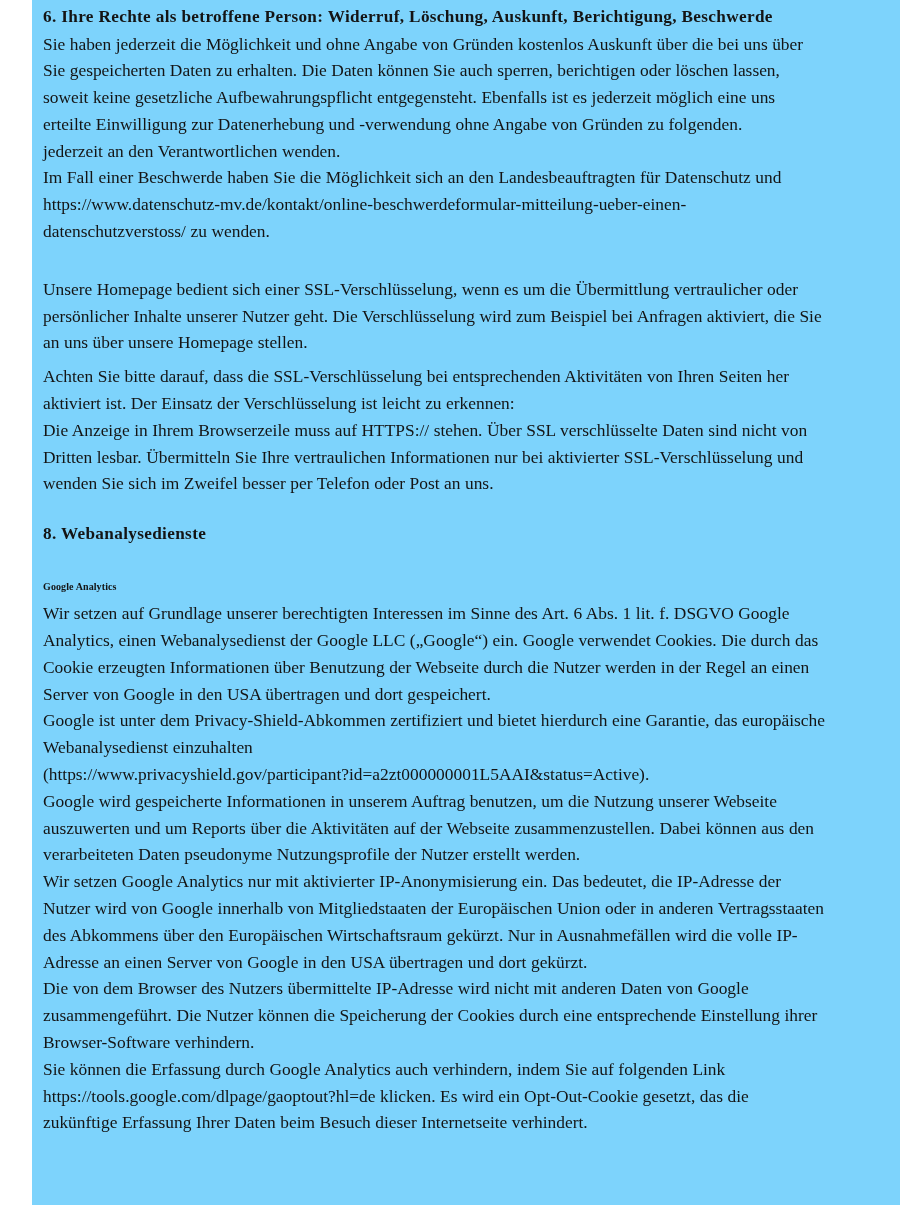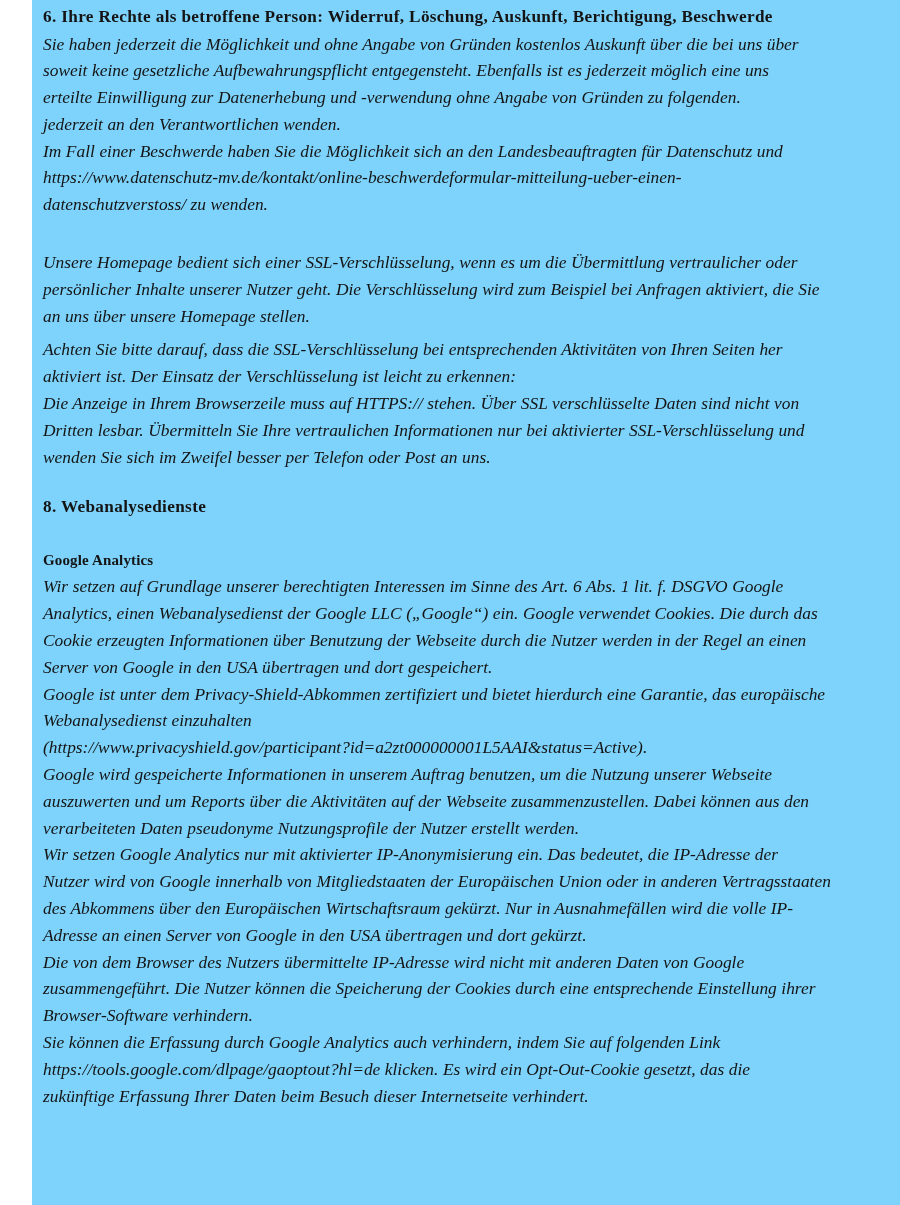--- a/index.html
+++ b/index.html
@@ -28,33 +28,32 @@
   
   .section-heading {
     font-size: 17.2px;
     font-weight: bold;
     line-height: 26.5px;
     margin: 0;
     letter-spacing: 0.02em;
     white-space: nowrap;
   }
   .sub-heading {
-    font-size: 15px;
+    font-size: 10px;
     font-weight: bold;
     line-height: 26.5px;
     margin: 0;
     letter-spacing: 0.01em;
   }
   .para {
     font-size: 17.4px;
     line-height: 26.8px;
     margin: 0;
     text-align: left;
     word-spacing: 0.01em;
-    font-style: italic;
   }
   .para .ln {
     display: block;
     white-space: nowrap;
   }
 
   
   .gap-sm  { height: 7px; }
   .gap-md  { height: 24px; }
   .gap-lg  { height: 31px; }
@@ -62,20 +61,21 @@
 </style>
 </head>
 <body>
 
 <div class="page">
 
   <h2 class="section-heading">6. Ihre Rechte als betroffene Person: Widerruf, Löschung, Auskunft, Berichtigung, Beschwerde</h2>
 
   <p class="para">
     <span class="ln">Sie haben jederzeit die Möglichkeit und ohne Angabe von Gründen kostenlos Auskunft über die bei uns über</span>
+    <span class="ln">Sie gespeicherten Daten zu erhalten. Die Daten können Sie auch sperren, berichtigen oder löschen lassen,</span>
     <span class="ln">soweit keine gesetzliche Aufbewahrungspflicht entgegensteht. Ebenfalls ist es jederzeit möglich eine uns</span>
     <span class="ln">erteilte Einwilligung zur Datenerhebung und -verwendung ohne Angabe von Gründen zu folgenden.</span>
   </p>
 
   <p class="para">
     <span class="ln">jederzeit an den Verantwortlichen wenden.</span>
   </p>
 
   <p class="para">
     <span class="ln">Im Fall einer Beschwerde haben Sie die Möglichkeit sich an den Landesbeauftragten für Datenschutz und</span>

